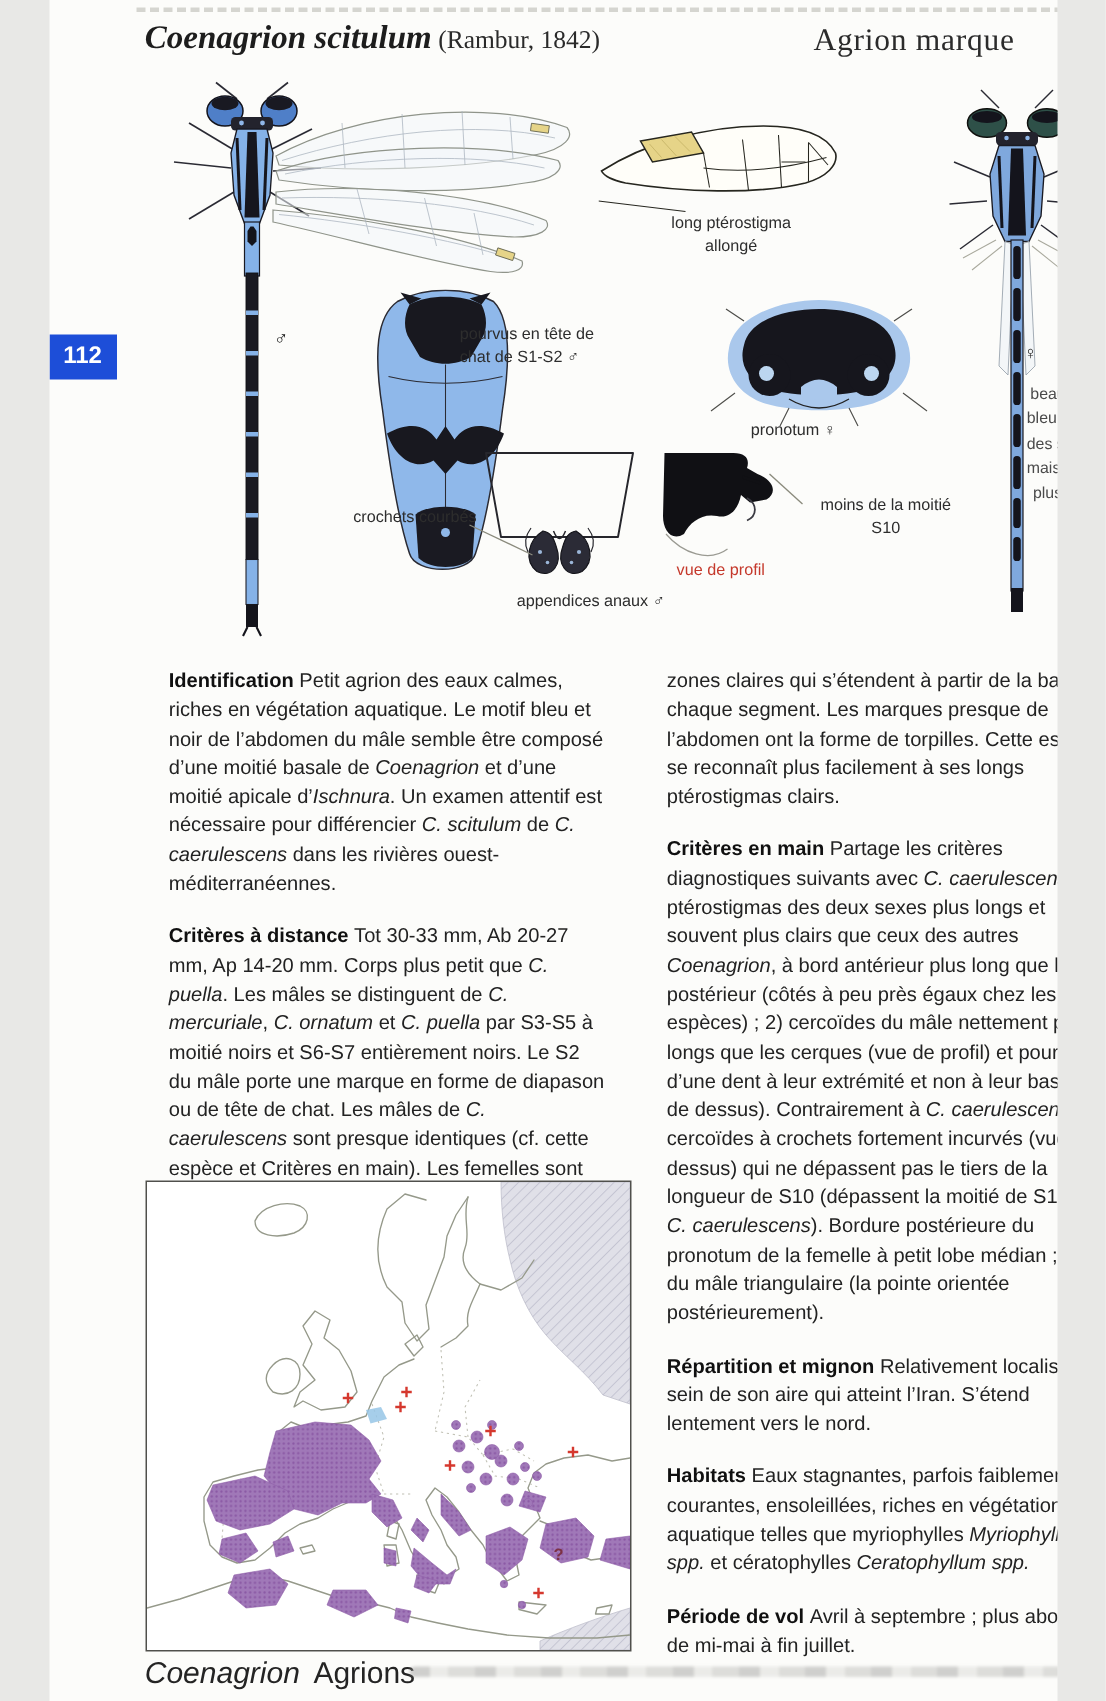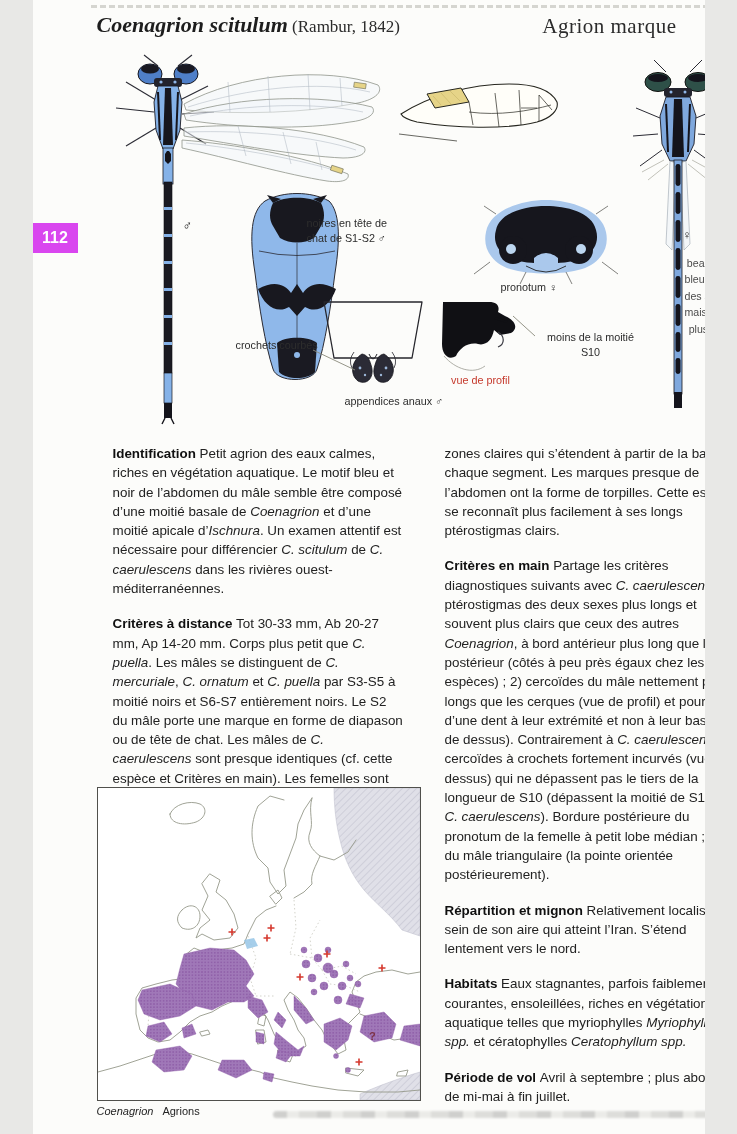--- a/index.html
+++ b/index.html
@@ -3,38 +3,38 @@
 <meta charset="utf-8">
 <style>
   html,body{margin:0;padding:0;background:#e8e8e6}
   .page{position:relative;width:672px;height:1134px;background:#fcfcfa;
         font-family:"Liberation Sans",sans-serif;color:#222;overflow:hidden;margin:0 auto}
   .top-rule{position:absolute;left:58px;top:5px;width:672px;border-top:3px dashed #c9c9c2;opacity:.75}
   header{position:absolute;left:64px;top:12px;right:26px;height:36px}
   .latin{font-family:"Liberation Serif",serif;font-style:italic;font-weight:700;font-size:22px;color:#1d1d1d}
   .authority{font-family:"Liberation Serif",serif;font-size:17px;color:#2a2a2a}
   .common{position:absolute;right:2px;top:2px;font-family:"Liberation Serif",serif;font-size:21px;letter-spacing:.5px;color:#2b2b2b}
-  .page-badge{position:absolute;left:0;top:223px;width:45px;height:30px;background:#d946ef;color:#fff;
+  .page-badge{position:absolute;left:0;top:223px;width:45px;height:30px;background:#1d4ed8;color:#fff;
         font-weight:700;font-size:16px;display:flex;align-items:center;justify-content:center}
   .fig{position:absolute}
   .fig-label{position:absolute;font-size:10.8px;line-height:1.4;color:#2d2d2d;white-space:pre-line}
   .sym{position:absolute;font-size:13px;color:#1c1c1c}
   .red{color:#c5392c}
   .center{text-align:center}
   .note{font-size:10.6px;line-height:1.55;color:#4a4a4a;text-align:center}
   .col{position:absolute;top:428px;font-size:13.4px;line-height:19.3px}
   .col-left{left:64px;width:323px}
   .col-right{left:396px;width:334px}
   .col p{margin:16px}
   .gap{margin-top:25px}
   .bd{font-weight:700;color:#101010}
   .it{font-style:italic}
   .map-frame{position:absolute;left:64px;top:787px;width:322px;height:312px;border:1.5px solid #50504c;
         background:#fff;box-sizing:content-box}
-  footer{position:absolute;left:64px;top:1105px;font-size:11px;color:#242424}
+  footer{position:absolute;left:64px;top:1105px;font-size:20px;color:#242424}
   .genus{font-style:italic;margin-right:9px}
   .smudge{position:absolute;left:240px;top:1111px;width:470px;height:7px;border-radius:4px;opacity:.45;
         background:repeating-linear-gradient(90deg,#9a9a98 0 14px,#d8d8d4 14px 26px,#b8b8b4 26px 44px);
         filter:blur(1.1px)}
   svg{display:block}
 </style>
 </head>
 <body>
 
 <div class="page">
@@ -226,21 +226,23 @@
     </g>
     <rect x="46" y="340" width="8" height="16" fill="#14141c"></rect>
   </svg>
 
   <svg class="fig" style="left:0;top:50px" width="737" height="370" viewBox="0 0 737 370">
     <line x1="280" y1="300" x2="322" y2="320" stroke="#8a8a7c" stroke-width="0.9"></line>
     <line x1="502" y1="286" x2="480" y2="266" stroke="#8a8a7c" stroke-width="0.9"></line>
   </svg>
 
   <div class="sym" style="left:150px;top:218px">♂</div>
-  <div class="fig-label" style="left:274px;top:216px;width:100px">noires en tête de
+  <div class="fig-label center" style="left:392px;top:142px;width:126px">long ptérostigma
+allongé</div>
+  <div class="fig-label" style="left:274px;top:216px;width:100px">pourvus en tête de
 chat de S1-S2 ♂</div>
   <div class="fig-label" style="left:468px;top:280px">pronotum ♀</div>
   <div class="fig-label" style="left:203px;top:338px">crochets courbés</div>
   <div class="fig-label" style="left:312px;top:394px">appendices anaux ♂</div>
   <div class="fig-label red center" style="left:402px;top:373px;width:92px">vue de profil</div>
   <div class="fig-label center" style="left:503px;top:330px;width:110px">moins de la moitié
 S10</div>
   <div class="sym" style="left:650px;top:228px;font-size:12px">♀</div>
   <div class="fig-label note" style="left:638px;top:255px;width:94px">beaucoup de
 bleu à la base

